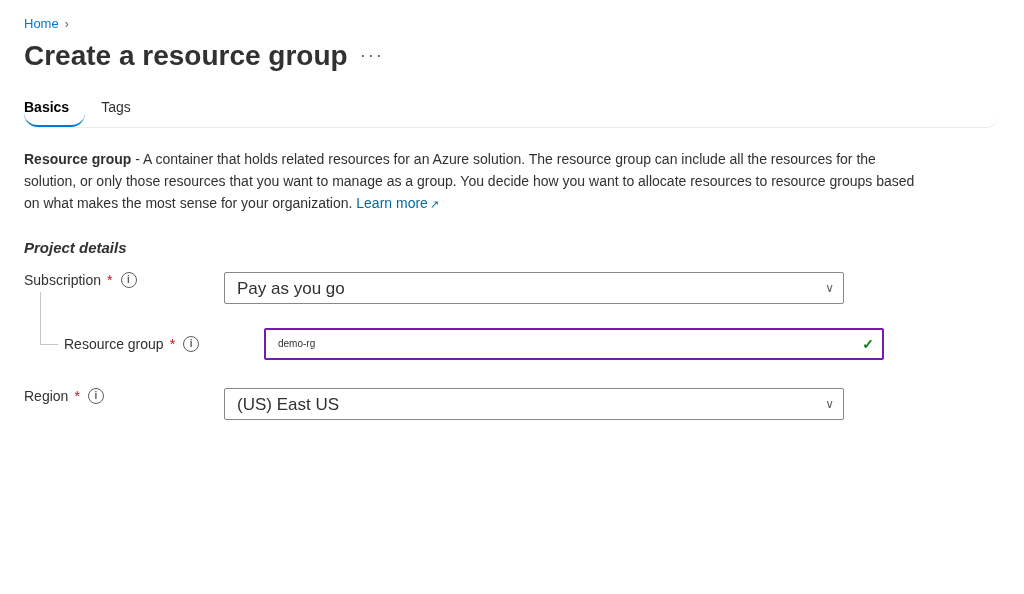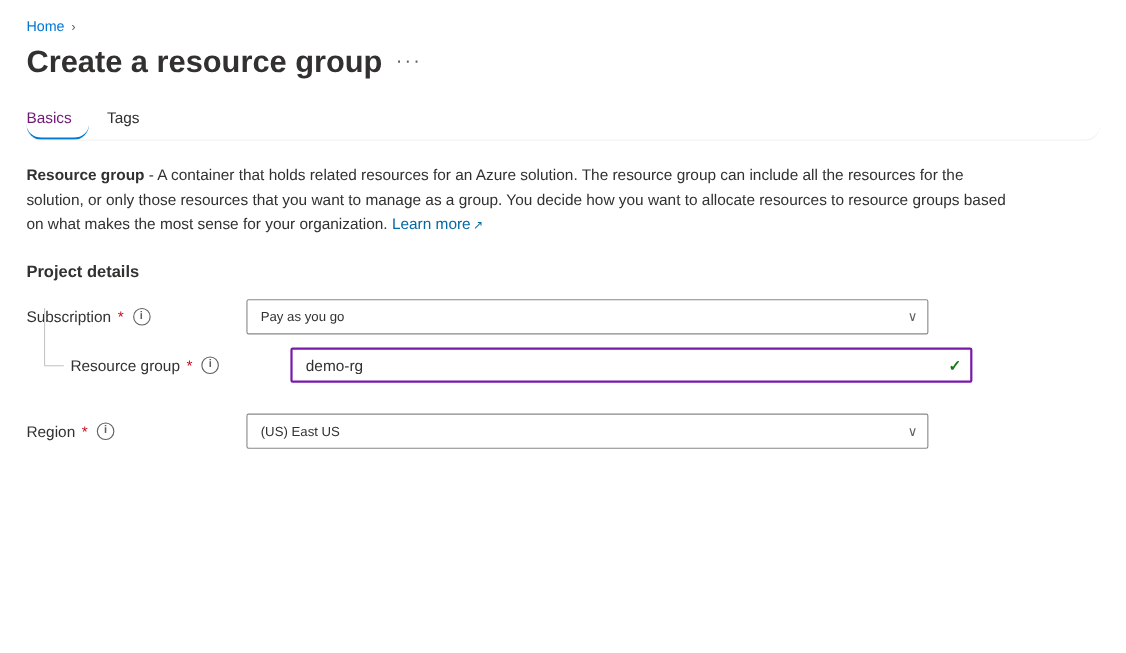--- a/index.html
+++ b/index.html
@@ -69,23 +69,23 @@
       padding: 10px 16px 10px 0;
       margin-right: 16px;
       font-size: 14px;
       cursor: pointer;
       color: #323130;
       border-bottom: 2px solid transparent;
       text-decoration: none;
     }
 
     .tab.active {
-      color: #701a75;
+      color: #000000;
       border-bottom: 2px solid #0078d4;
-      font-weight: 400;
+      font-weight: 700;
     }
 
     .description-block {
       margin-bottom: 24px;
       font-size: 14px;
       line-height: 1.6;
       color: #323130;
       max-width: 900px;
     }
 
@@ -103,30 +103,31 @@
       font-size: 11px;
       margin-left: 2px;
     }
 
     .section-title {
       font-size: 15px;
       font-weight: 600;
       color: #323130;
       margin-bottom: 16px;
       margin-top: 8px;
+      font-style: italic;
     }
 
     .form-section {
       margin-bottom: 28px;
     }
 
     .form-row {
       display: flex;
-      align-items: center;
-      margin-bottom: 12px;
+      align-items: flex-start;
+      margin-bottom: 24px;
     }
 
     .form-label {
       font-size: 14px;
       color: #323130;
       min-width: 200px;
       display: flex;
       align-items: center;
       gap: 4px;
     }
@@ -153,21 +154,21 @@
     }
 
     .form-control-wrapper {
       flex: 1;
       max-width: 620px;
     }
 
     .select-control {
       width: 100%;
       padding: 6px 36px 6px 12px;
-      font-size: 12px;
+      font-size: 17px;
       color: #323130;
       background: #fff;
       border: 1px solid #8a8886;
       border-radius: 2px;
       appearance: none;
       -webkit-appearance: none;
       cursor: pointer;
       height: 32px;
     }
 
@@ -182,21 +183,21 @@
       top: 50%;
       transform: translateY(-50%);
       pointer-events: none;
       color: #605e5c;
       font-size: 12px;
     }
 
     .text-input {
       width: 100%;
       padding: 6px 36px 6px 12px;
-      font-size: 14px;
+      font-size: 10px;
       color: #323130;
       background: #fff;
       border: 2px solid #7719aa;
       border-radius: 2px;
       height: 32px;
       outline: none;
     }
 
     .input-wrapper {
       position: relative;

